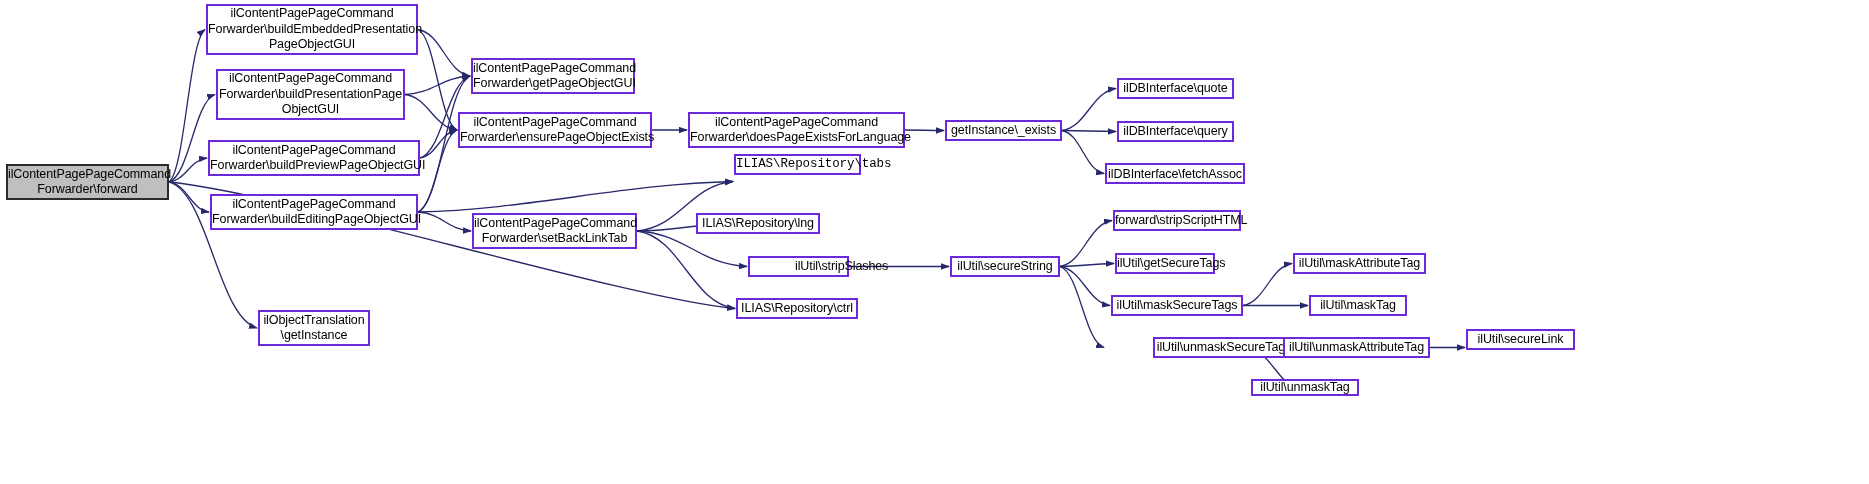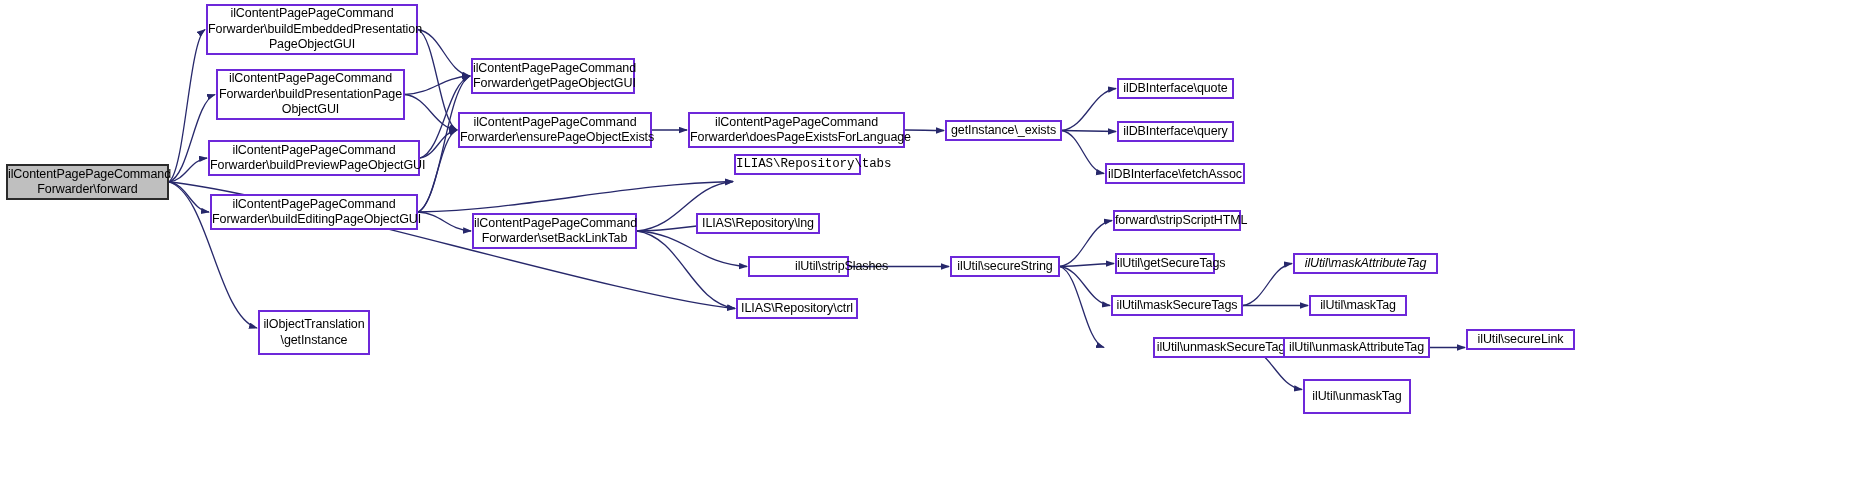--- a/index.html
+++ b/index.html
@@ -126,21 +126,21 @@
 Forwarder\setBackLinkTab</span></div>
       <div class="node" style="left: 734px; top: 154px; width: 127px; height: 21px; font-family: Liberation Mono, monospace;"><span class="label">ILIAS\Repository\tabs</span></div>
       <div class="node" style="left: 696px; top: 213px; width: 124px; height: 21px;"><span class="label">ILIAS\Repository\lng</span></div>
       <div class="node" style="left: 748px; top: 256px; width: 101px; height: 21px; padding-left: 45px;"><span class="label">ilUtil\stripSlashes</span></div>
       <div class="node" style="left: 736px; top: 298px; width: 122px; height: 21px;"><span class="label">ILIAS\Repository\ctrl</span></div>
       <div class="node" style="left: 950px; top: 256px; width: 110px; height: 21px;"><span class="label">ilUtil\secureString</span></div>
       <div class="node" style="left: 1113px; top: 210px; width: 128px; height: 21px;"><span class="label">forward\stripScriptHTML</span></div>
       <div class="node" style="left: 1115px; top: 253px; width: 100px; height: 21px;"><span class="label">ilUtil\getSecureTags</span></div>
       <div class="node" style="left: 1111px; top: 295px; width: 132px; height: 21px;"><span class="label">ilUtil\maskSecureTags</span></div>
       <div class="node" style="left: 1153px; top: 337px; width: 142px; height: 21px;"><span class="label">ilUtil\unmaskSecureTags</span></div>
-      <div class="node" style="left: 1293px; top: 253px; width: 145px; height: 21px; font-style: italic;"><span class="label">ilUtil\maskAttributeTag</span></div>
+      <div class="node" style="left: 1293px; top: 253px; width: 133px; height: 21px;"><span class="label">ilUtil\maskAttributeTag</span></div>
       <div class="node" style="left: 1309px; top: 295px; width: 98px; height: 21px;"><span class="label">ilUtil\maskTag</span></div>
       <div class="node" style="left: 1283px; top: 337px; width: 147px; height: 21px;"><span class="label">ilUtil\unmaskAttributeTag</span></div>
-      <div class="node" style="left: 1303px; top: 379px; width: 108px; height: 35px;"><span class="label">ilUtil\unmaskTag</span></div>
+      <div class="node" style="left: 1251px; top: 379px; width: 108px; height: 17px;"><span class="label">ilUtil\unmaskTag</span></div>
       <div class="node" style="left: 1466px; top: 329px; width: 109px; height: 21px;"><span class="label">ilUtil\secureLink</span></div>
-      <div class="node" style="left: 258px; top: 310px; width: 112px; height: 45px;"><span class="label">ilObjectTranslation
+      <div class="node" style="left: 258px; top: 310px; width: 112px; height: 36px;"><span class="label">ilObjectTranslation
 \getInstance</span></div>
     </div>
 </div>
 
 </body></html>

